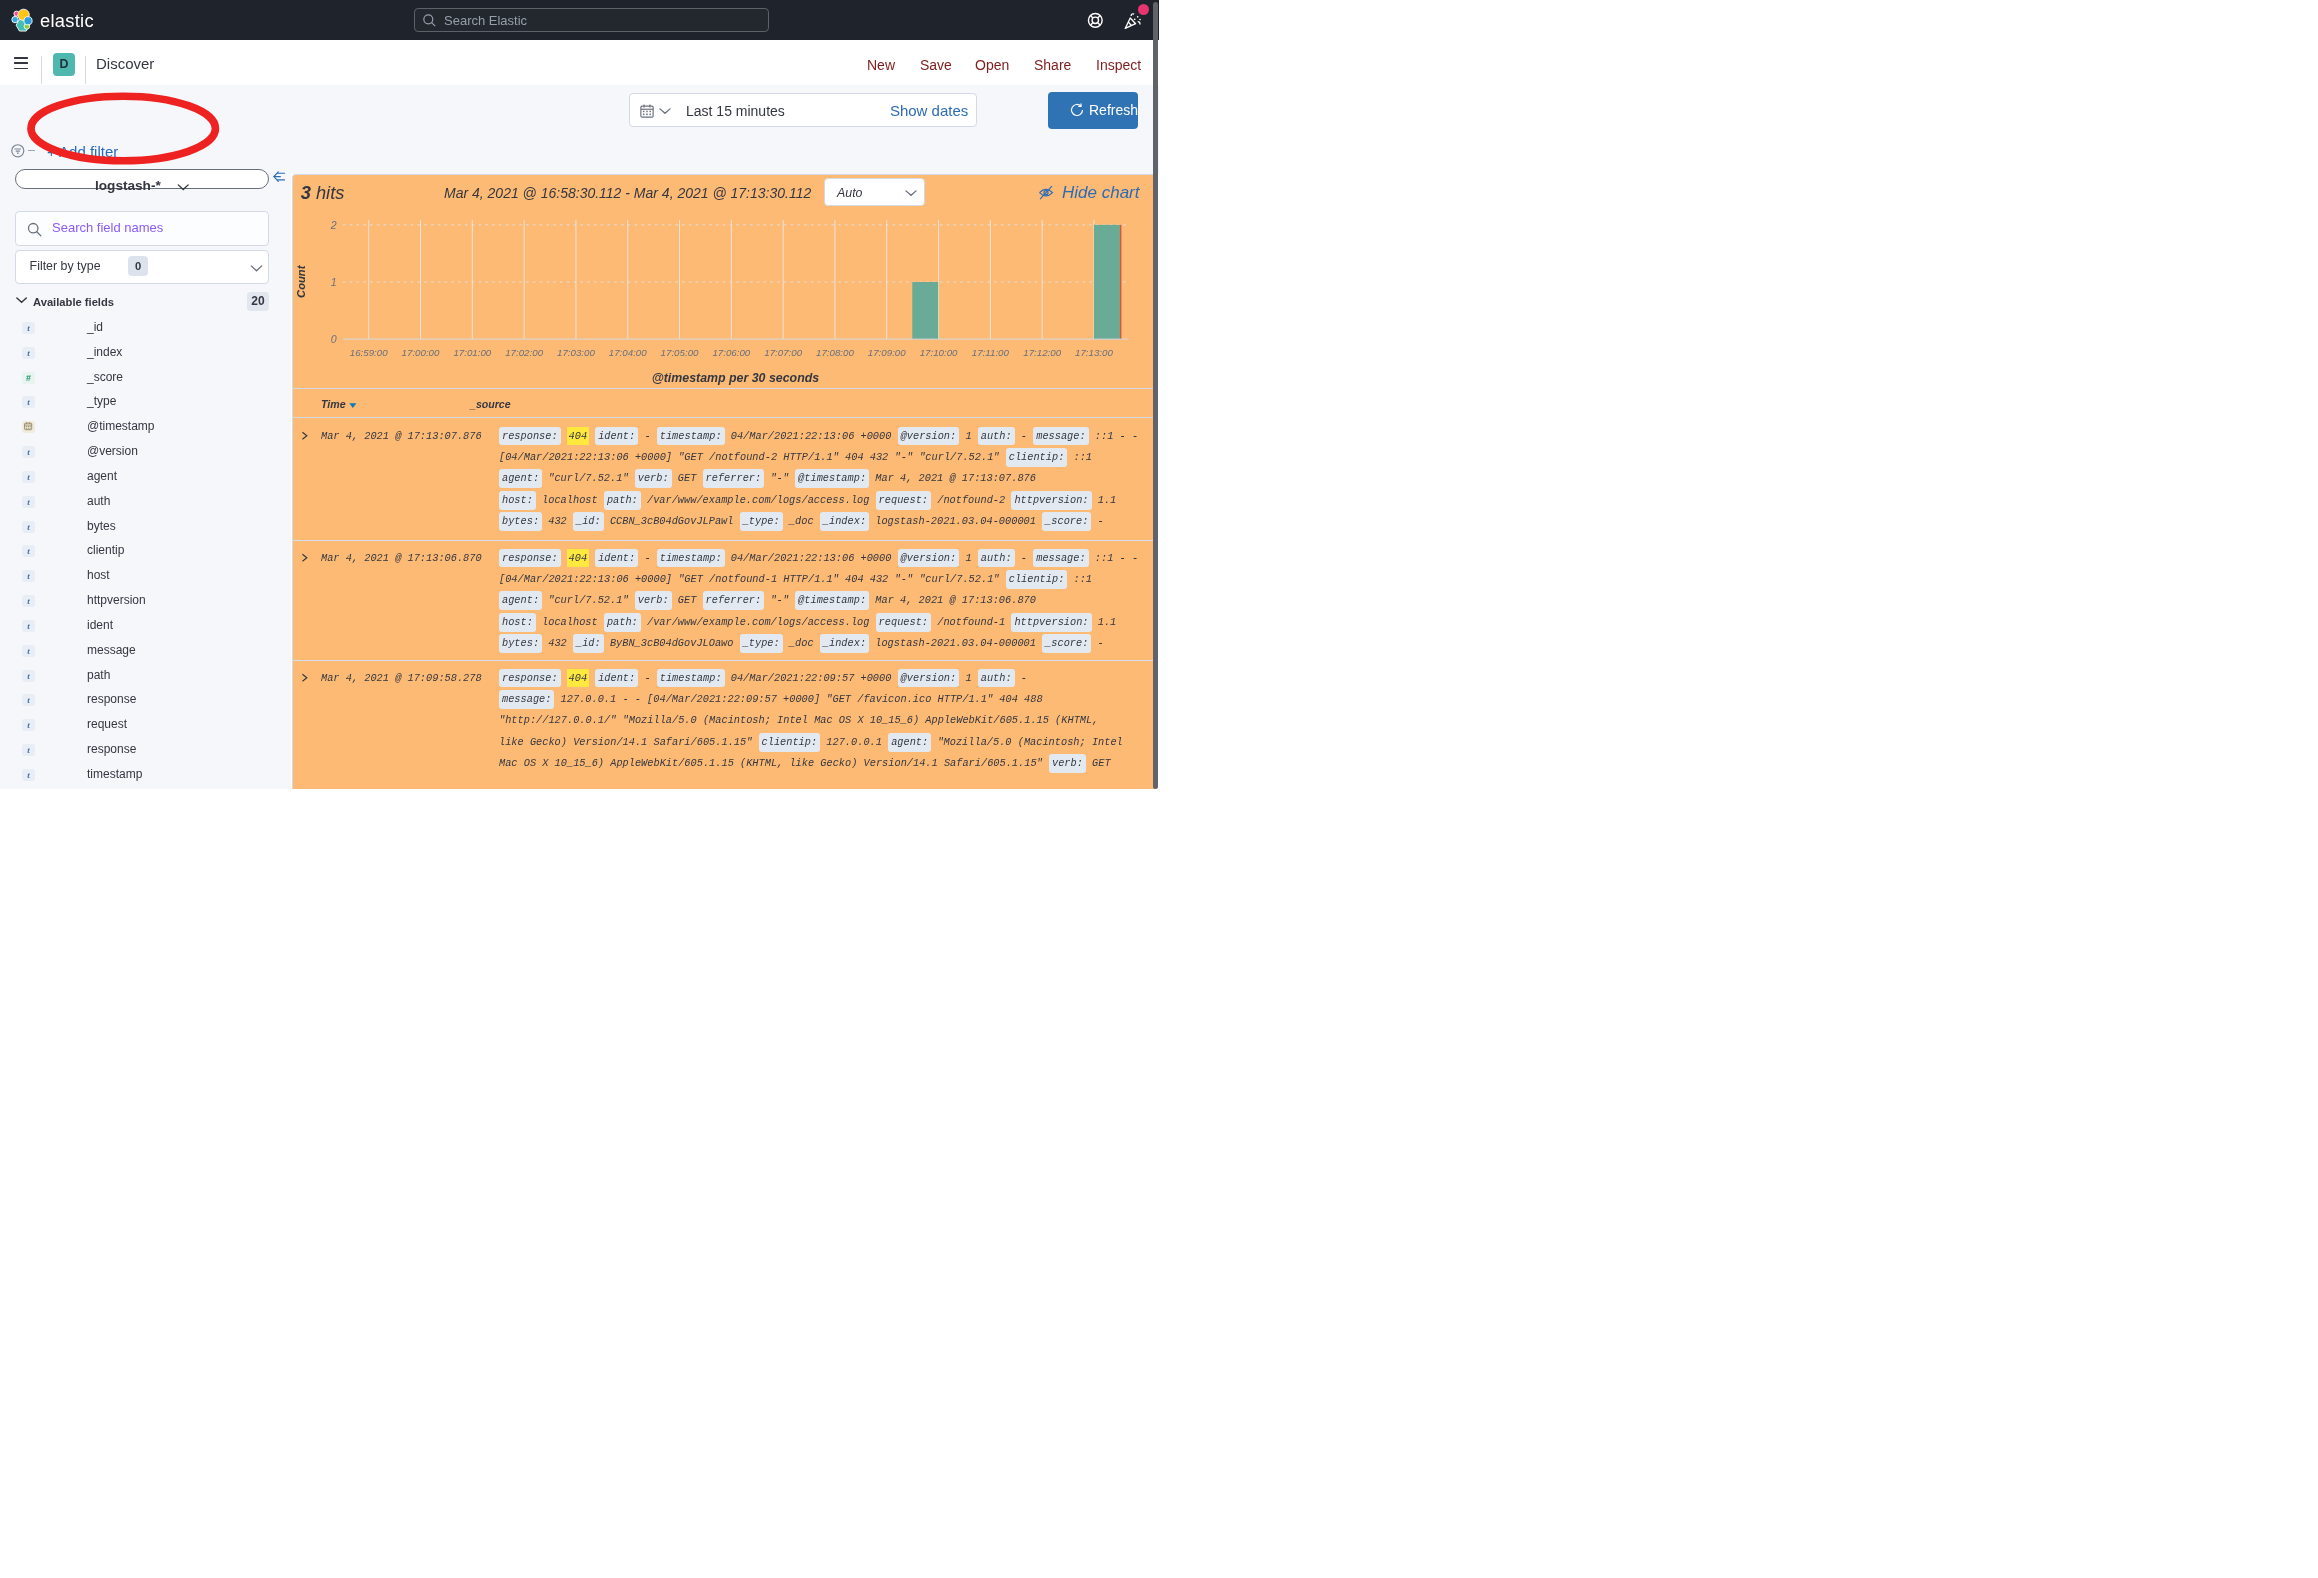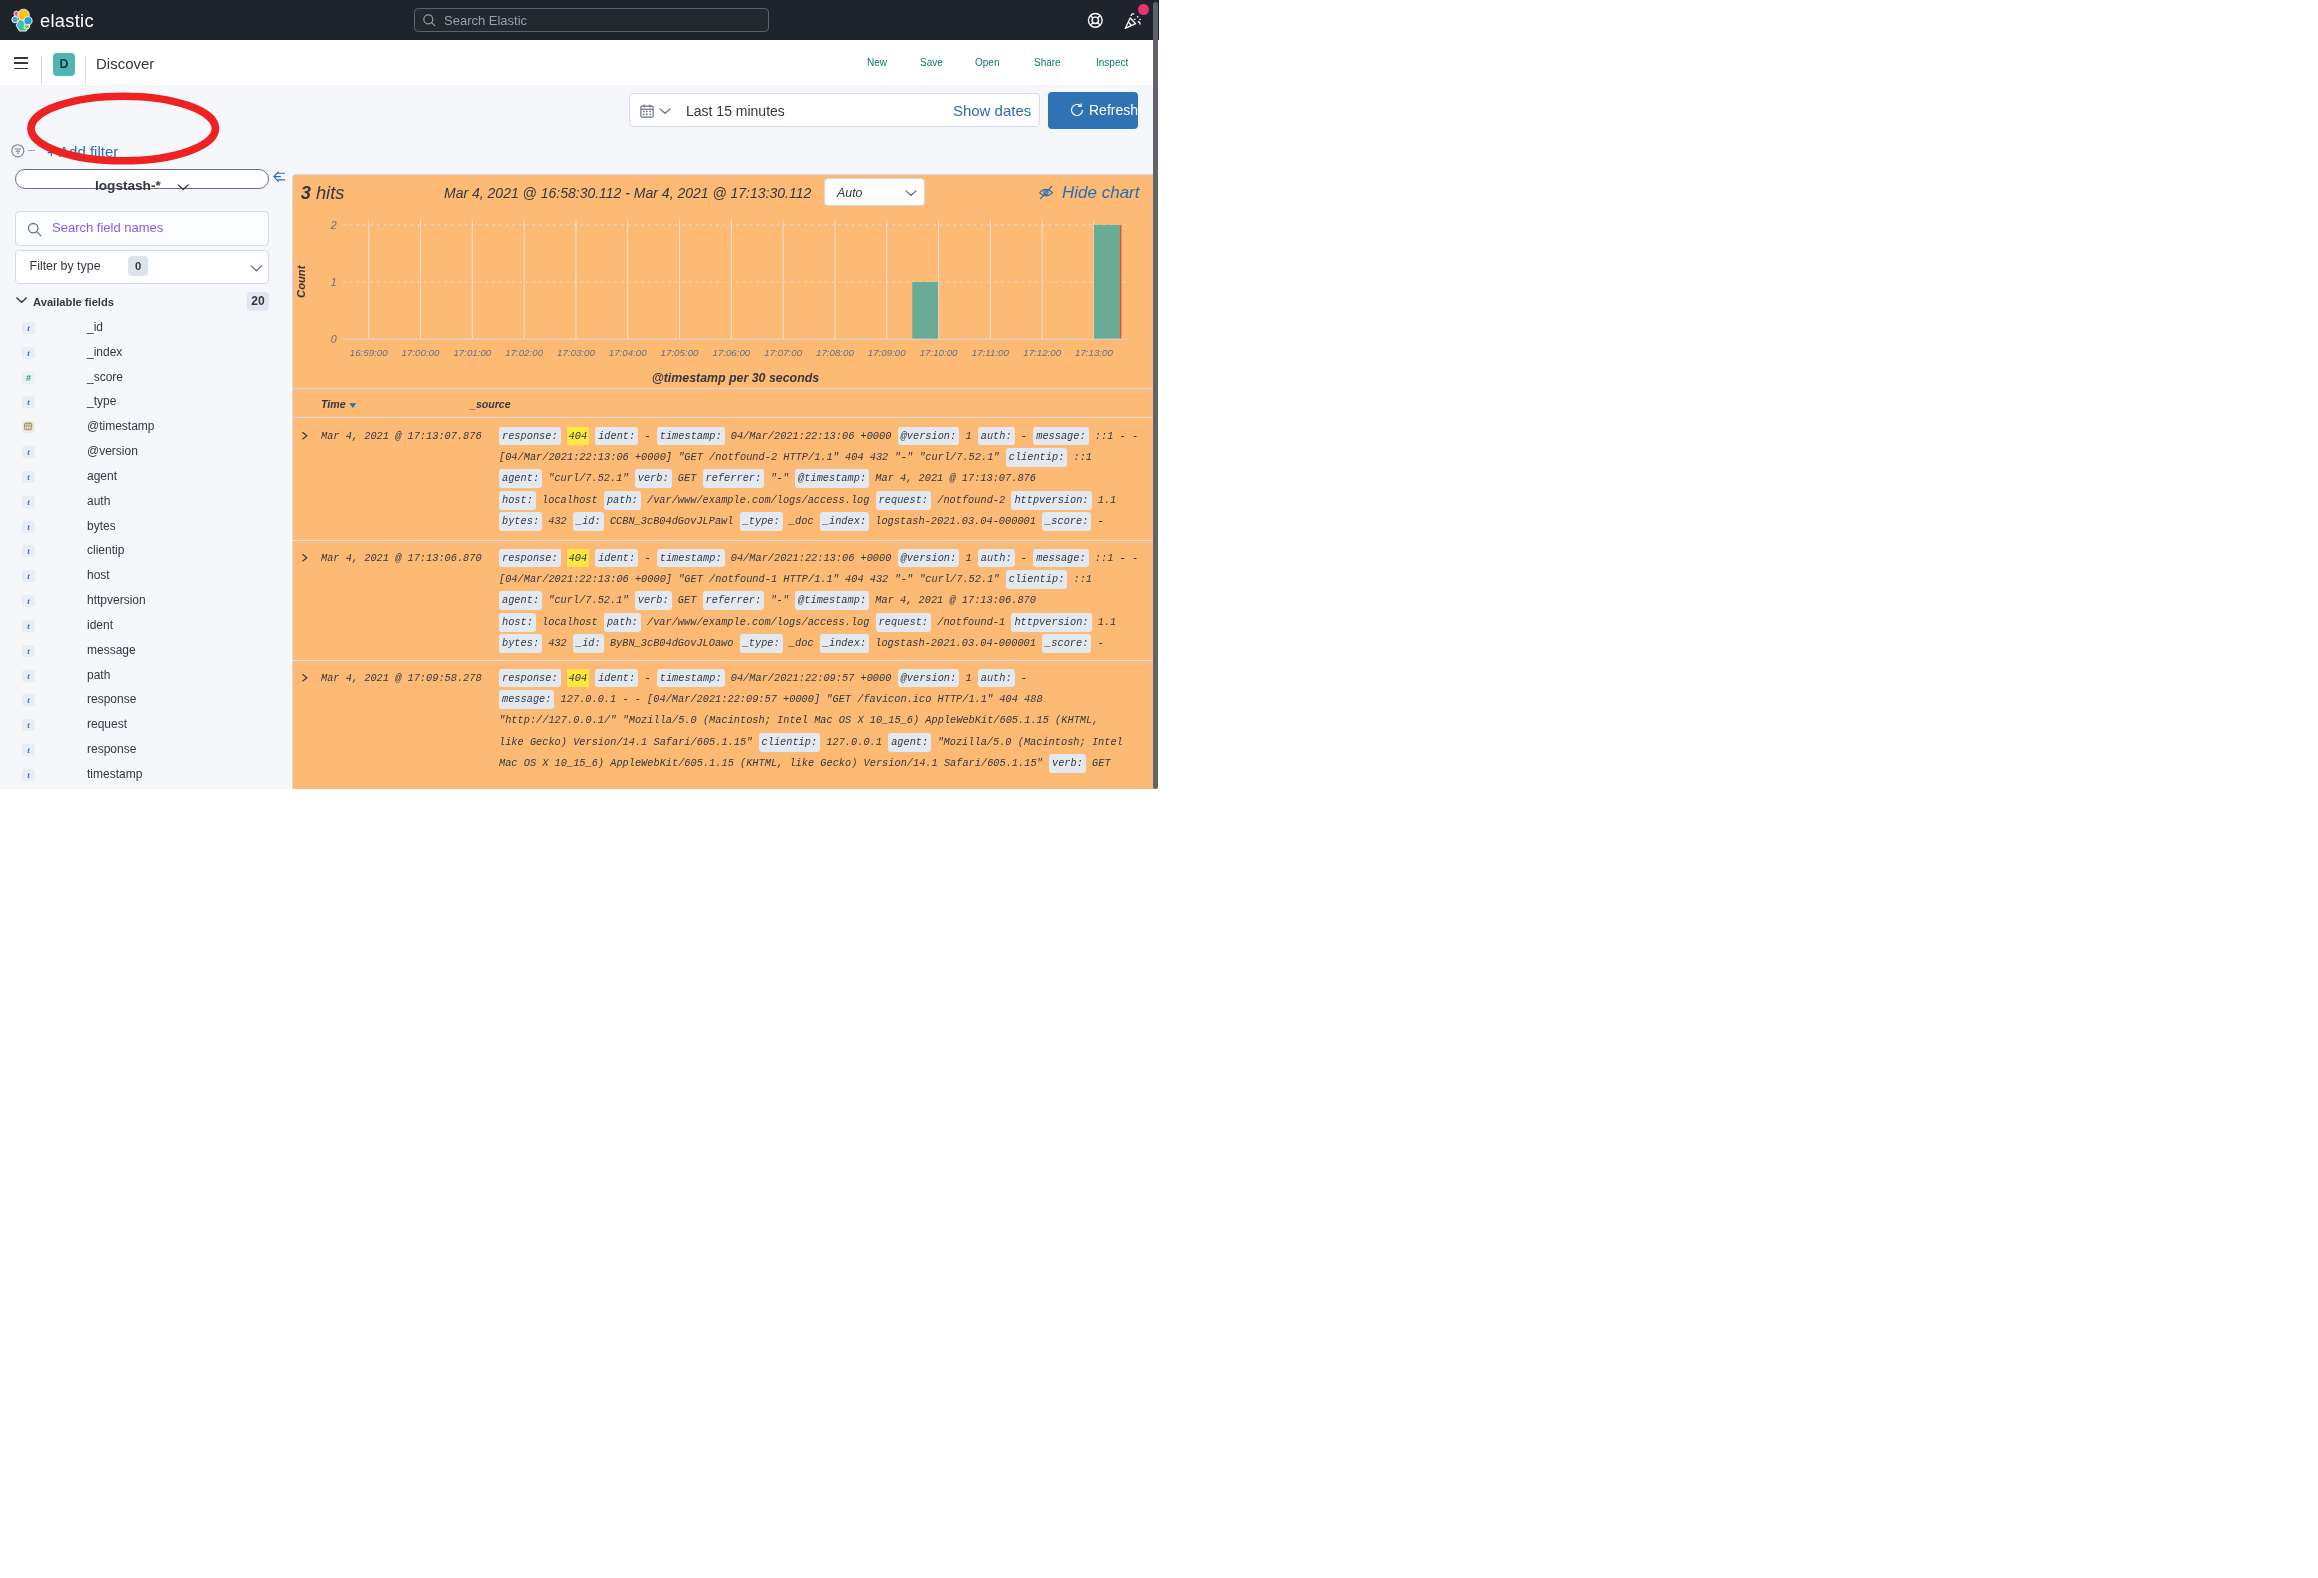--- a/index.html
+++ b/index.html
@@ -17,31 +17,31 @@
 
 
 #navbar { position:absolute; left:0; top:40px; width:1159px; height:46px; background:#fff;
   border-bottom:0.6px solid #d3dae6; }
 .vsep { position:absolute; top:56px; width:0.6px; height:28px; background:#d3dae6; }
 #burger { position:absolute; left:14px; top:17px; width:14px; }
 #burger div { height:1.8px; background:#343741; border-radius:0.6px; margin-bottom:3.5px; }
 #dbadge { position:absolute; left:53px; top:13px; width:22px; height:23px; background:#4fb8ae;
   border-radius:4.1px; color:#21323d; font-size:12.4px; font-weight:bold; text-align:center; line-height:23px; }
 #crumb { position:absolute; left:96px; top:15.4px; font-size:15px; color:#343741; }
-.navlink { position:absolute; top:16.6px; font-size:10px; color:#0f766e; }
+.navlink { position:absolute; top:16.6px; font-size:14px; color:#7f1d1d; }
 
 
 #qsection { position:absolute; left:0; top:85px; width:1159px; height:89px; background:#f5f7fa; }
 #qinput { position:absolute; left:7px; top:7.7px; width:614px; height:34px; background:#fff;
   border:0.6px solid #d3dae6; border-radius:4.1px 0 0 4.1px; }
 #qinput .sep1 { position:absolute; left:48px; top:0px; width:0.6px; height:33px; background:#e2e7ef; }
 #qinput .sep2 { position:absolute; left:577px; top:0px; width:0.6px; height:33px; background:#e2e7ef; }
 #qtext { position:absolute; left:57px; top:8.3px; font-size:15px; color:#343741; }
 #kql { position:absolute; left:580px; top:9px; width:41px; text-align:center; font-size:13px; color:#4a505c; }
-#dpicker { position:absolute; left:629px; top:7.7px; width:411px; height:34px; background:#fff;
+#dpicker { position:absolute; left:629px; top:7.7px; width:348px; height:34px; background:#fff;
   border:0.6px solid #d3dae6; border-radius:4.1px; }
 #dtext { position:absolute; left:56px; top:9px; font-size:14px; color:#343741; }
 #showdates { position:absolute; right:7.7px; top:8.3px; font-size:15px; color:#2c6cb7; }
 #refresh { position:absolute; left:1048px; top:7px; width:90px; height:37px; background:#2f73b4;
   border-radius:4.1px; color:#fff; }
 #refresh span { position:absolute; left:41px; top:9.5px; font-size:14px; }
 #addfilter { position:absolute; left:47px; top:58px; font-size:15px; color:#2c6cb7; }
 #afdash { position:absolute; left:28px; top:65px; width:7px; height:1.2px; background:#9aa4b2; }
 
 

